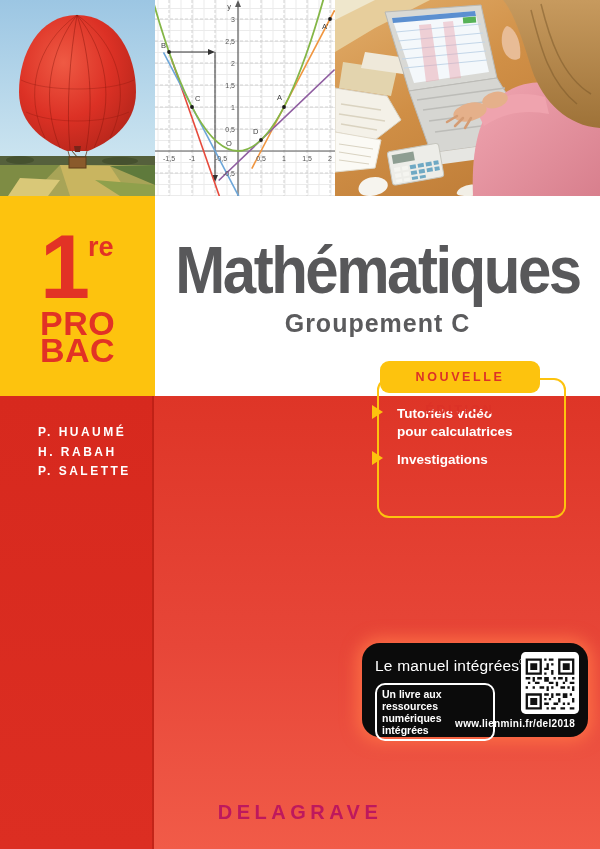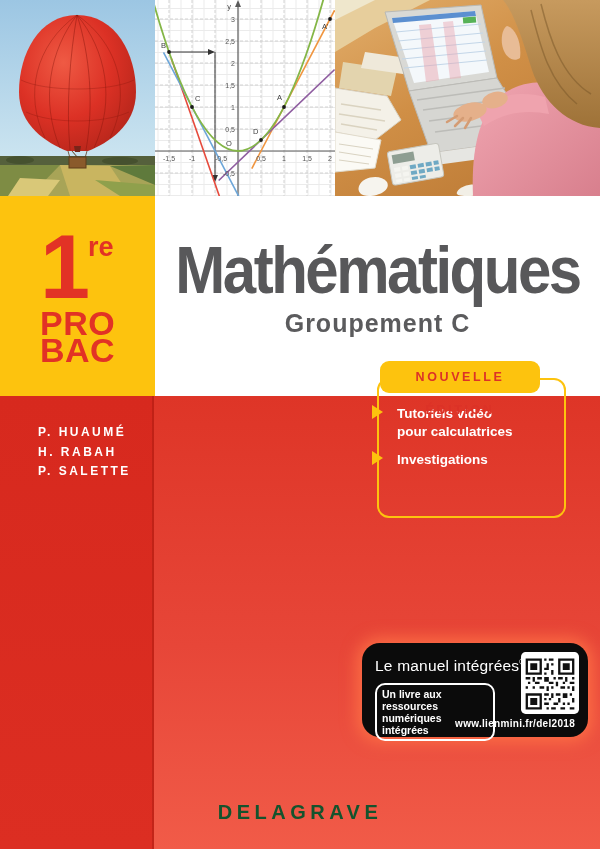--- a/index.html
+++ b/index.html
@@ -65,21 +65,21 @@
   .connected-badge{position:absolute;left:362px;top:643px;width:226px;height:94px;background:#0B0B0B;
     border-radius:18px;box-shadow:0 0 16px 5px rgba(255,115,70,0.85);}
   .cb-title{position:absolute;left:13px;top:14px;color:#fff;font-size:15.5px;letter-spacing:0.2px;}
   .cb-reg{font-size:9px;vertical-align:6px;}
   .cb-tagline{position:absolute;left:13px;top:40px;width:120px;border:2px solid #fff;border-radius:10px;
     padding:3px 5px;color:#fff;font-size:10.5px;font-weight:bold;line-height:12px;white-space:pre-line;}
   .cb-url{position:absolute;right:13px;bottom:8px;color:#fff;font-size:10px;font-weight:bold;letter-spacing:0.3px;}
   .cb-qr{position:absolute;right:9px;top:9px;}
 
   
-  .publisher{position:absolute;left:0;top:801px;width:600px;text-align:center;color:#14532d;
+  .publisher{position:absolute;left:0;top:801px;width:600px;text-align:center;color:#be185d;
     font-size:20px;font-weight:bold;letter-spacing:4.5px;}
 </style>
 </head>
 <body>
 
 <div class="cover">
 
   <div class="top-band">
 
     <div class="photo photo-balloon">

